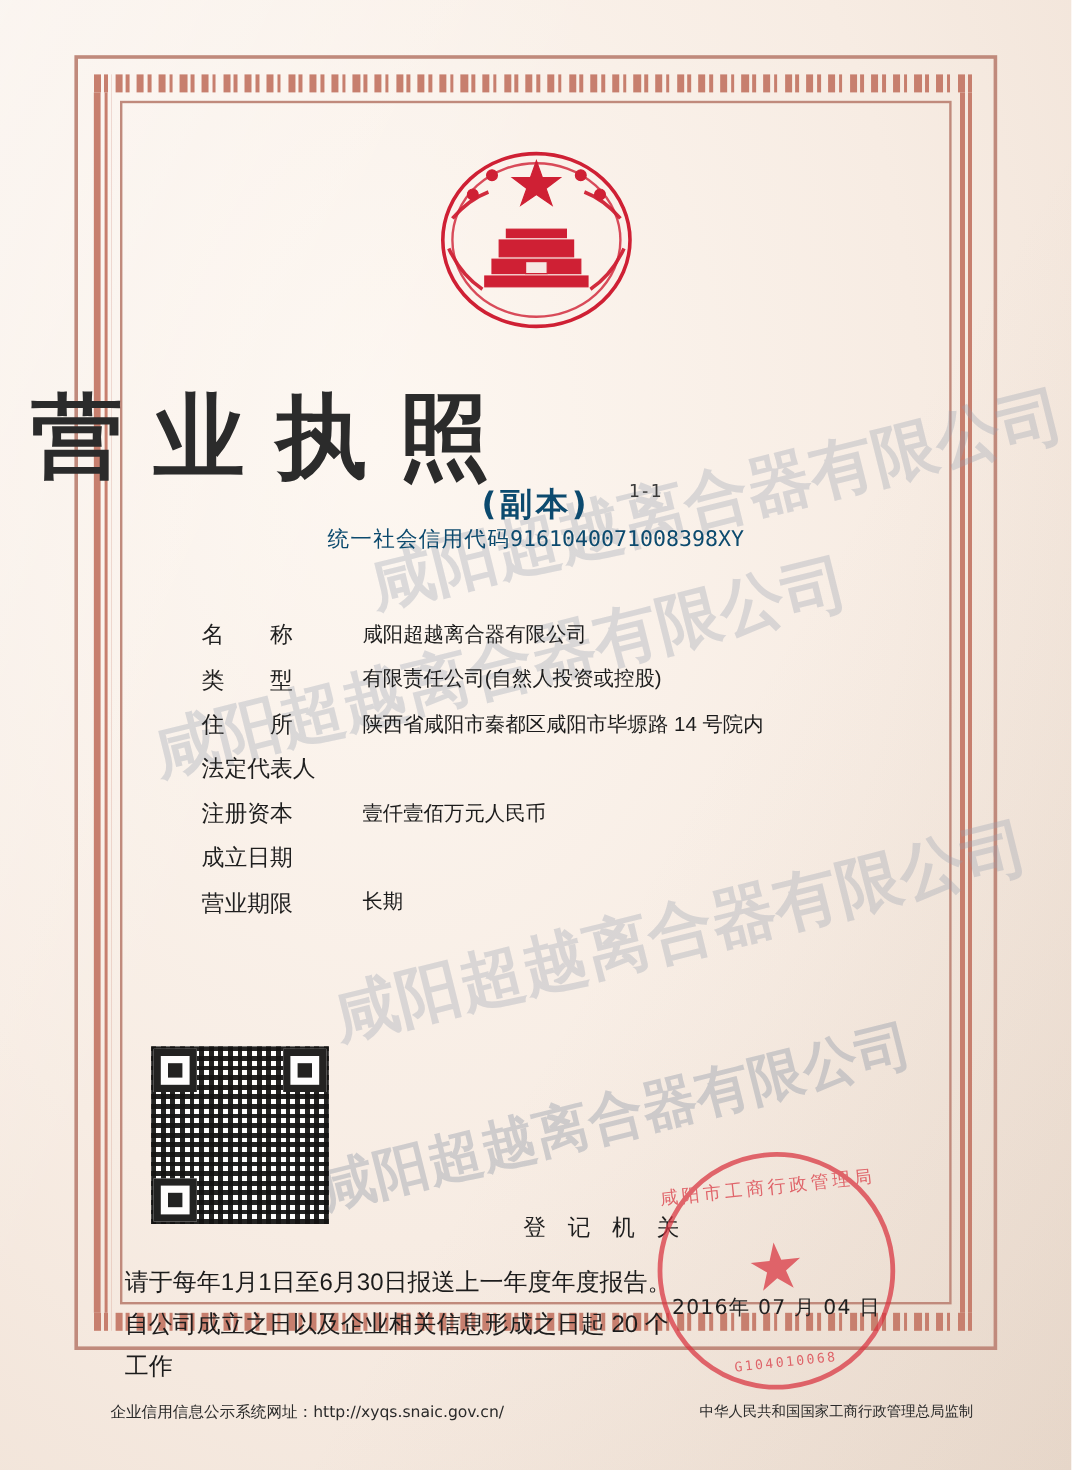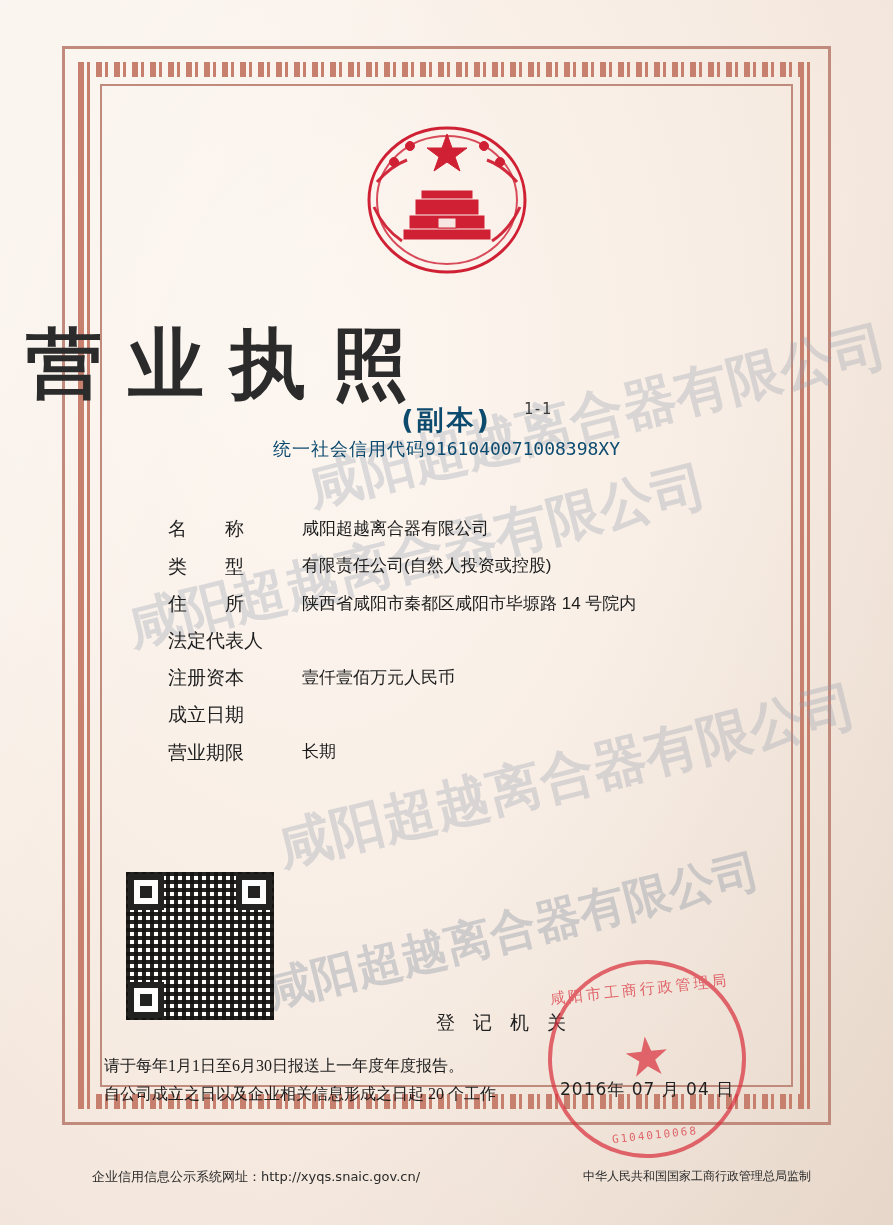--- a/index.html
+++ b/index.html
@@ -250,22 +250,22 @@
     letter-spacing: 2px;
     font-family: "DejaVu Sans Mono", monospace;
   }
 
   
   .notice {
     position: absolute;
     left: 104px;
     top: 1052px;
     width: 470px;
-    font-family: Liberation Serif, serif;
-    font-size: 16px;
+    font-family: Liberation Sans, sans-serif;
+    font-size: 20px;
     line-height: 1.75;
     color: #1c1c1c;
   }
 
   
   .footer-left {
     position: absolute;
     left: 92px;
     top: 1168px;
     font-family: "DejaVu Sans", sans-serif;

